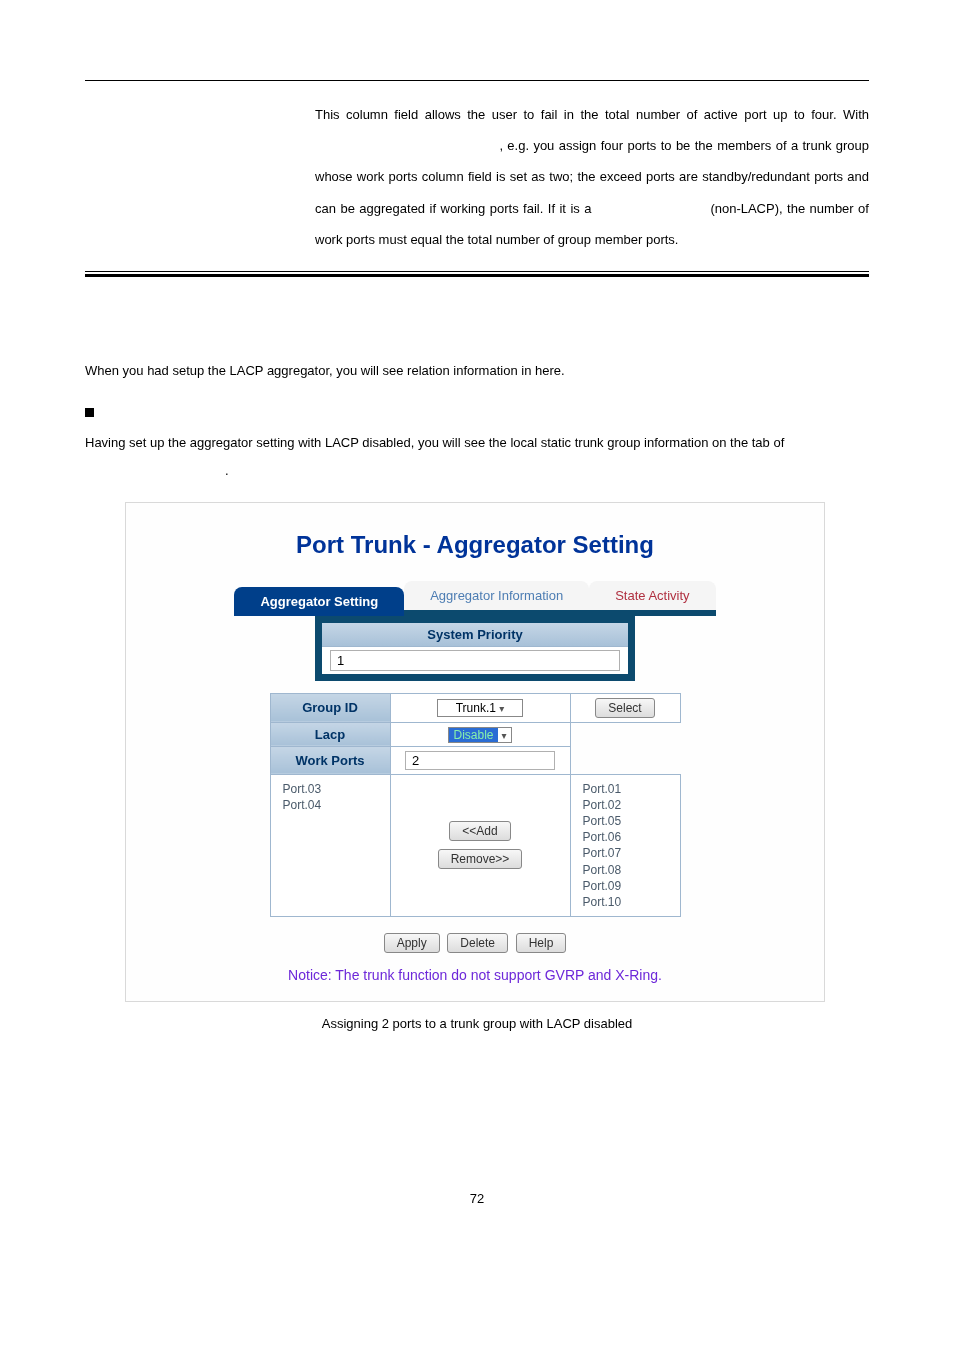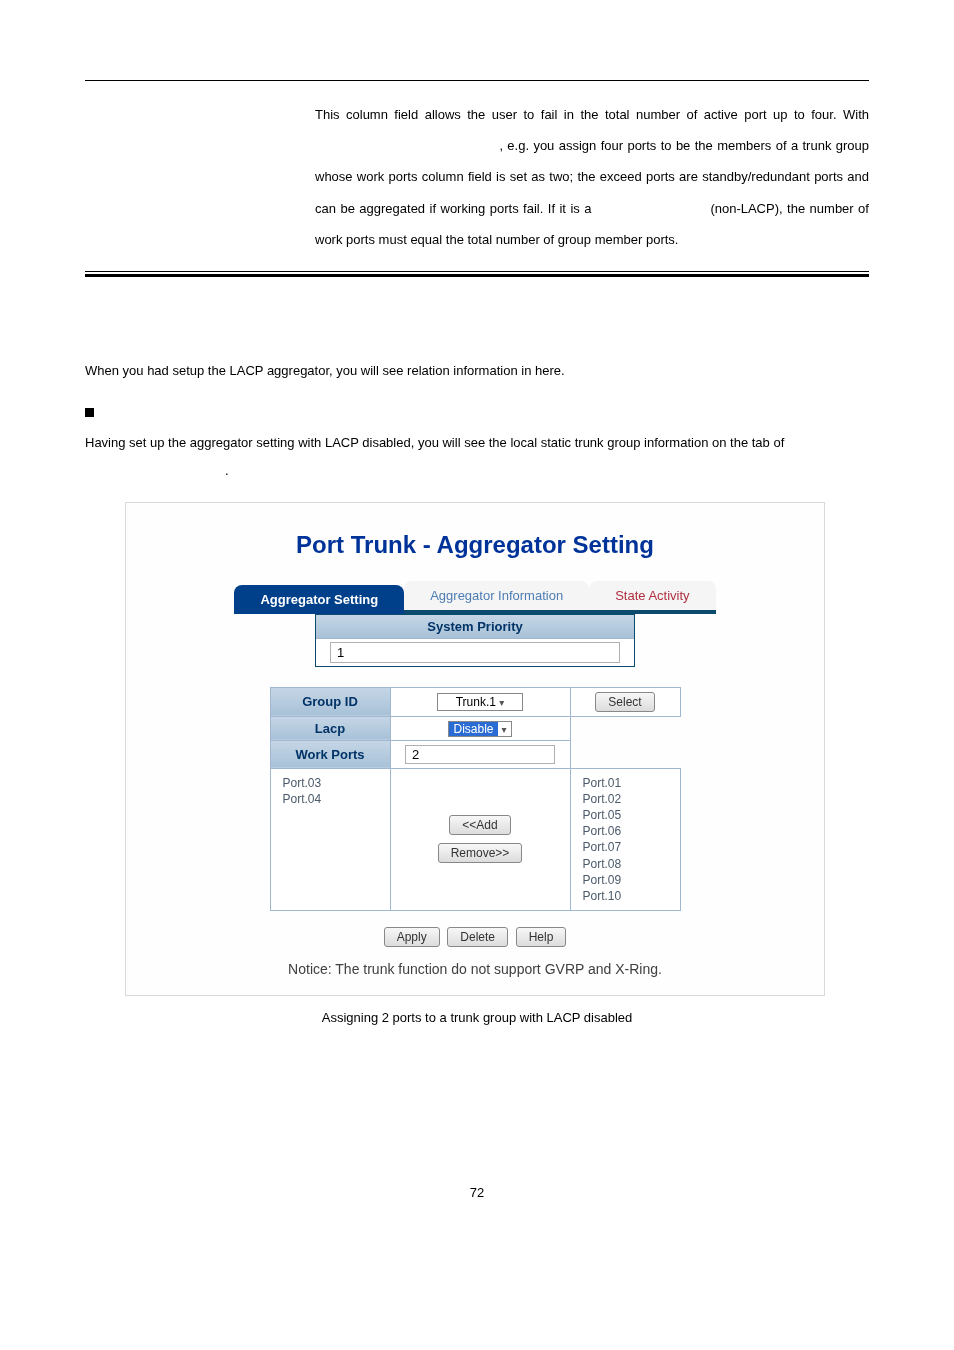--- a/index.html
+++ b/index.html
@@ -79,27 +79,27 @@
   .tab-active {
     background: #003f8a;
     color: #fff;
     border-radius: 8px 8px 0 0;
     font-weight: bold;
   }
   .tab-inactive {
     background: #f5f5f5;
     color: #4d7db3;
     border-radius: 8px 8px 0 0;
-    border-bottom: 4px solid #0c4a6e;
+    border-bottom: 6px solid #0c4a6e;
   }
   .tab-last { color: #b03040; }
   .sys-prio-wrap {
-    margin: 0 auto 20px auto;
+    margin: 0 auto 12px auto;
     width: 320px;
-    border: 1px solid #0c4a6e;
+    border: 7px solid #0c4a6e;
   }
   .sys-prio-head {
     background: linear-gradient(#c5d6e6, #a8c1d8);
     color: #003366;
     font-weight: bold;
     text-align: center;
     padding: 4px 0;
     font-size: 13px;
     font-family: Verdana, Arial, sans-serif;
     border-bottom: 1px solid #9fb7cf;
@@ -158,40 +158,40 @@
   }
   .select-ctrl {
     border: 1px solid #888;
     padding: 1px 18px;
     font-size: 12px;
     font-family: Verdana, Arial, sans-serif;
     background: #fff;
   }
   .select-highlight {
     background: #2a6cd4;
-    color: #ffffff;
+    color: #86efac;
     padding: 0 4px;
     margin-top: 20px;
   }
   .ports-list {
     color: #4a5a6a;
     font-size: 12px;
     line-height: 1.35;
     padding: 2px 4px;
     font-family: Verdana, Arial, sans-serif;
   }
   .buttons-row {
     text-align: center;
     margin: 16px 0 14px 0;
   }
   .buttons-row .btn { margin: 0 2px; }
   .notice {
     text-align: center;
     font-size: 14px;
-    color: #404040;
+    color: #6d28d9;
     font-family: Verdana, Arial, sans-serif;
   }
   .caption {
     text-align: center;
     font-size: 13px;
     margin-top: 14px;
   }
   .page-num {
     text-align: center;
     font-size: 13px;

